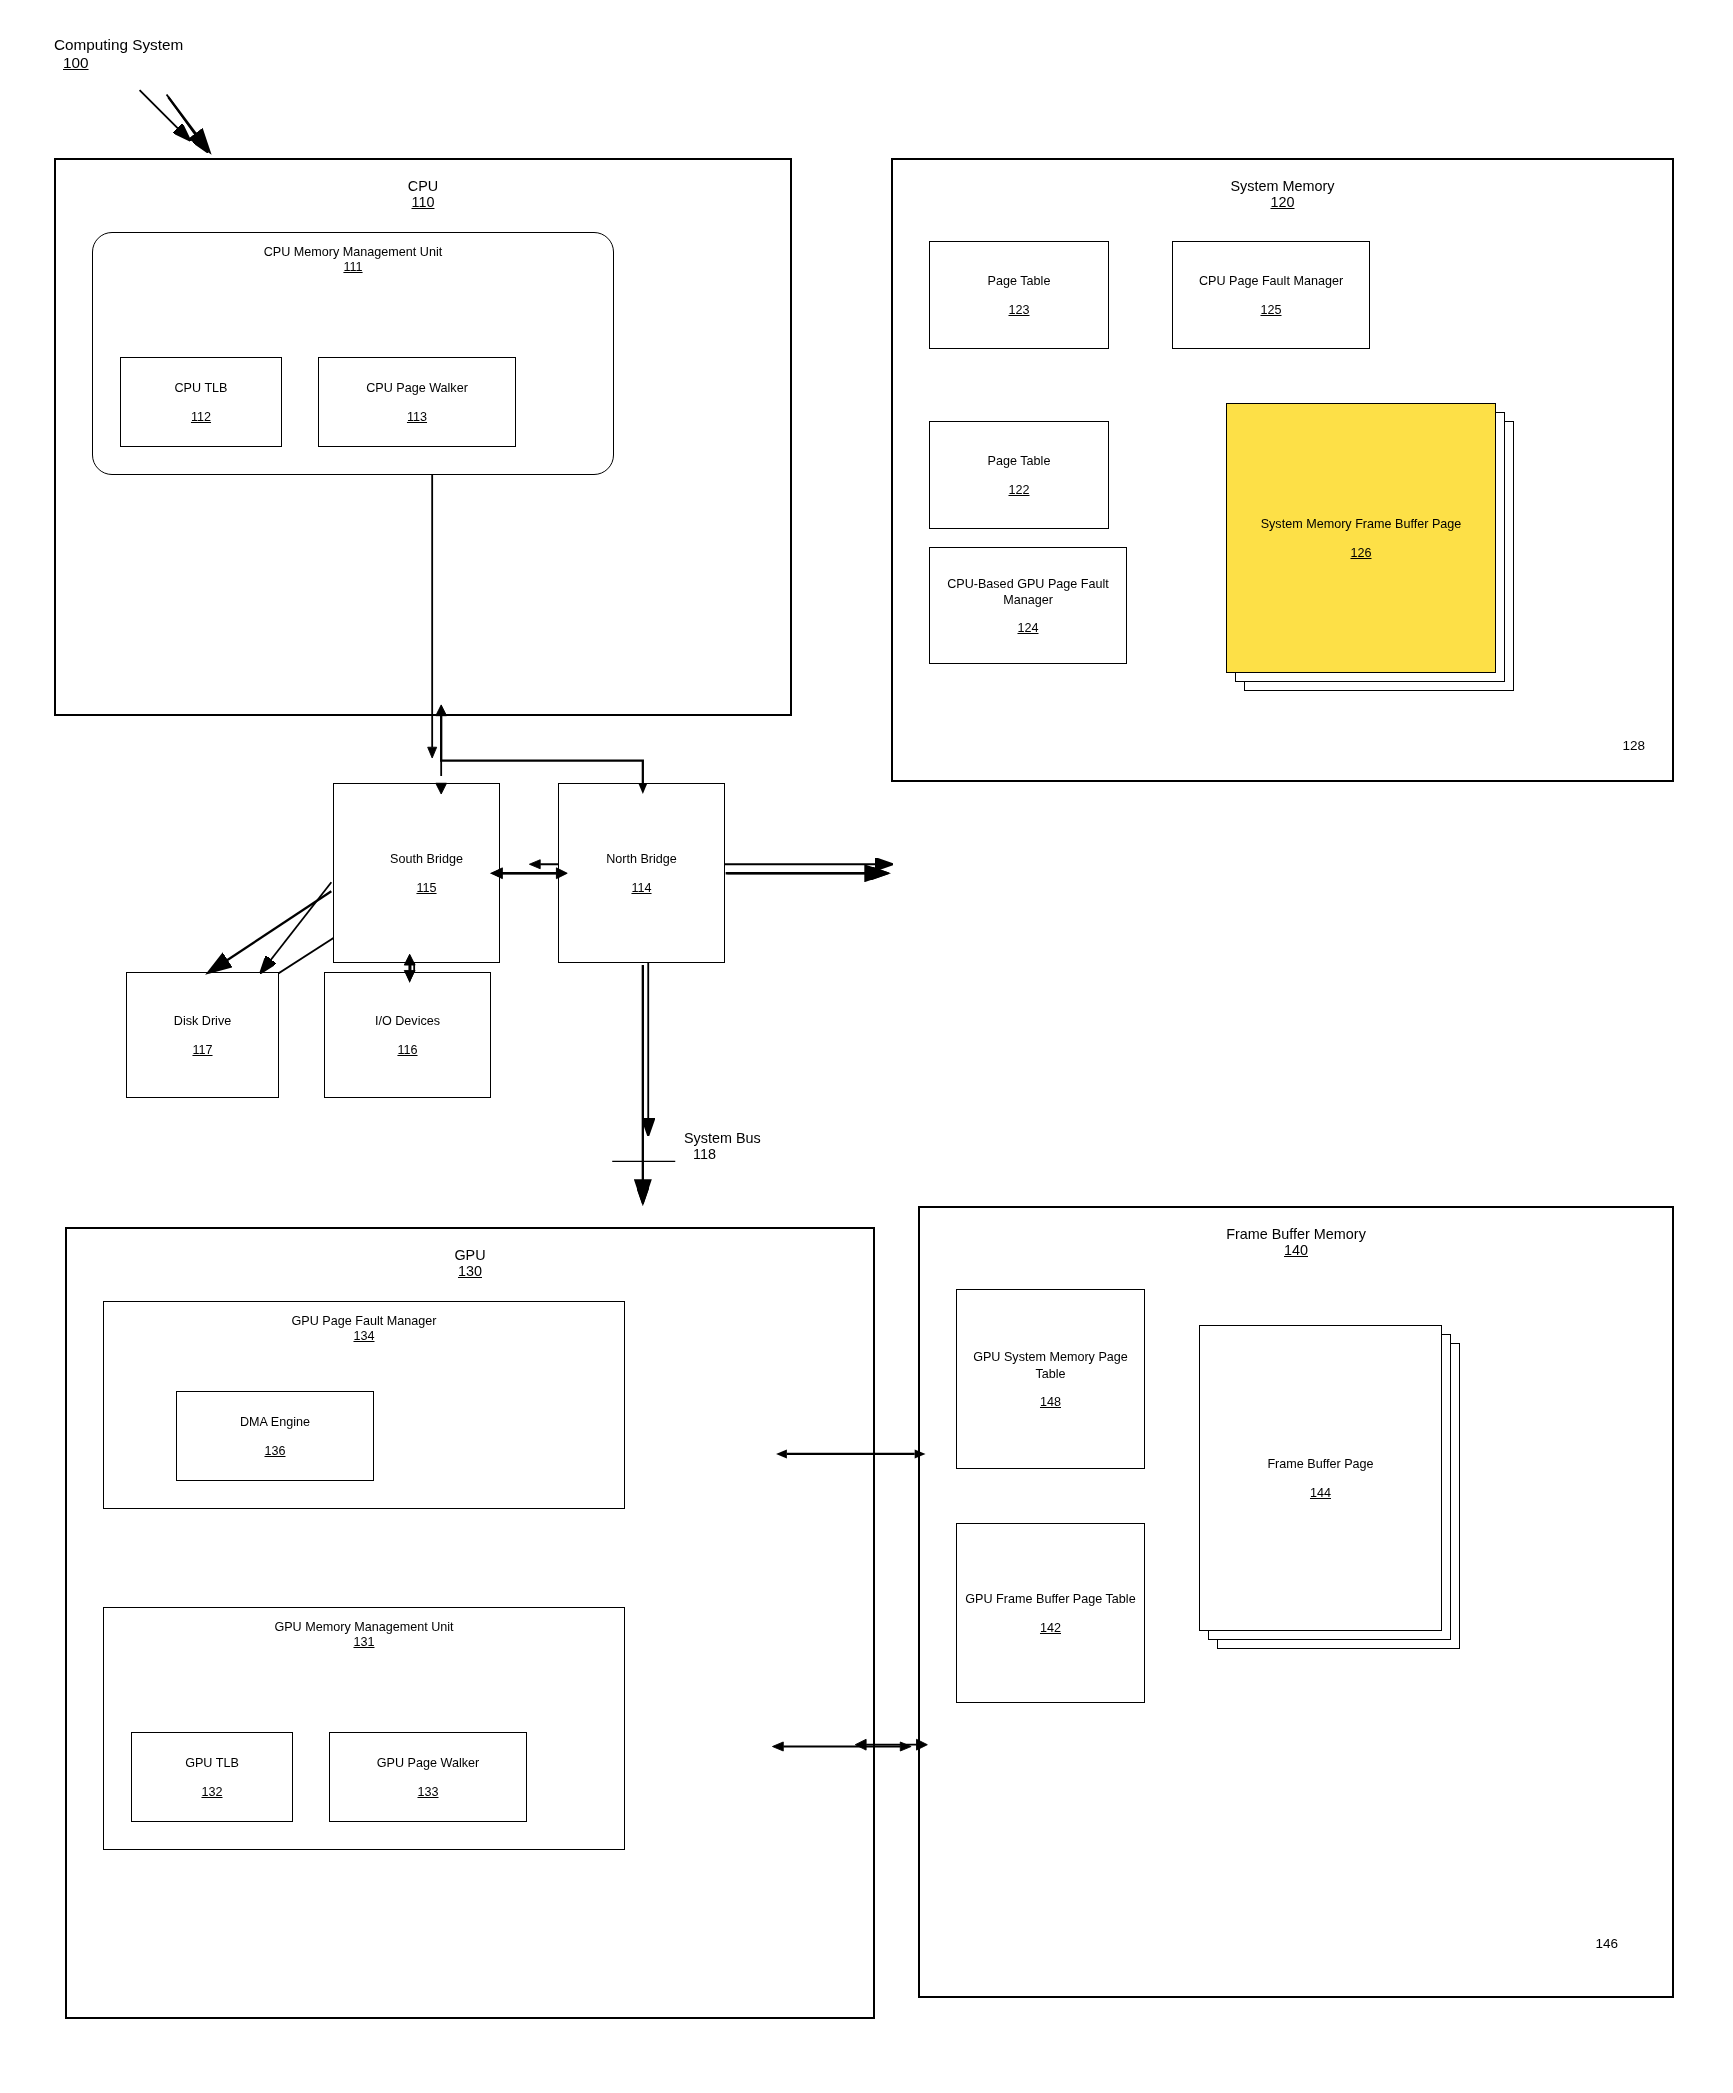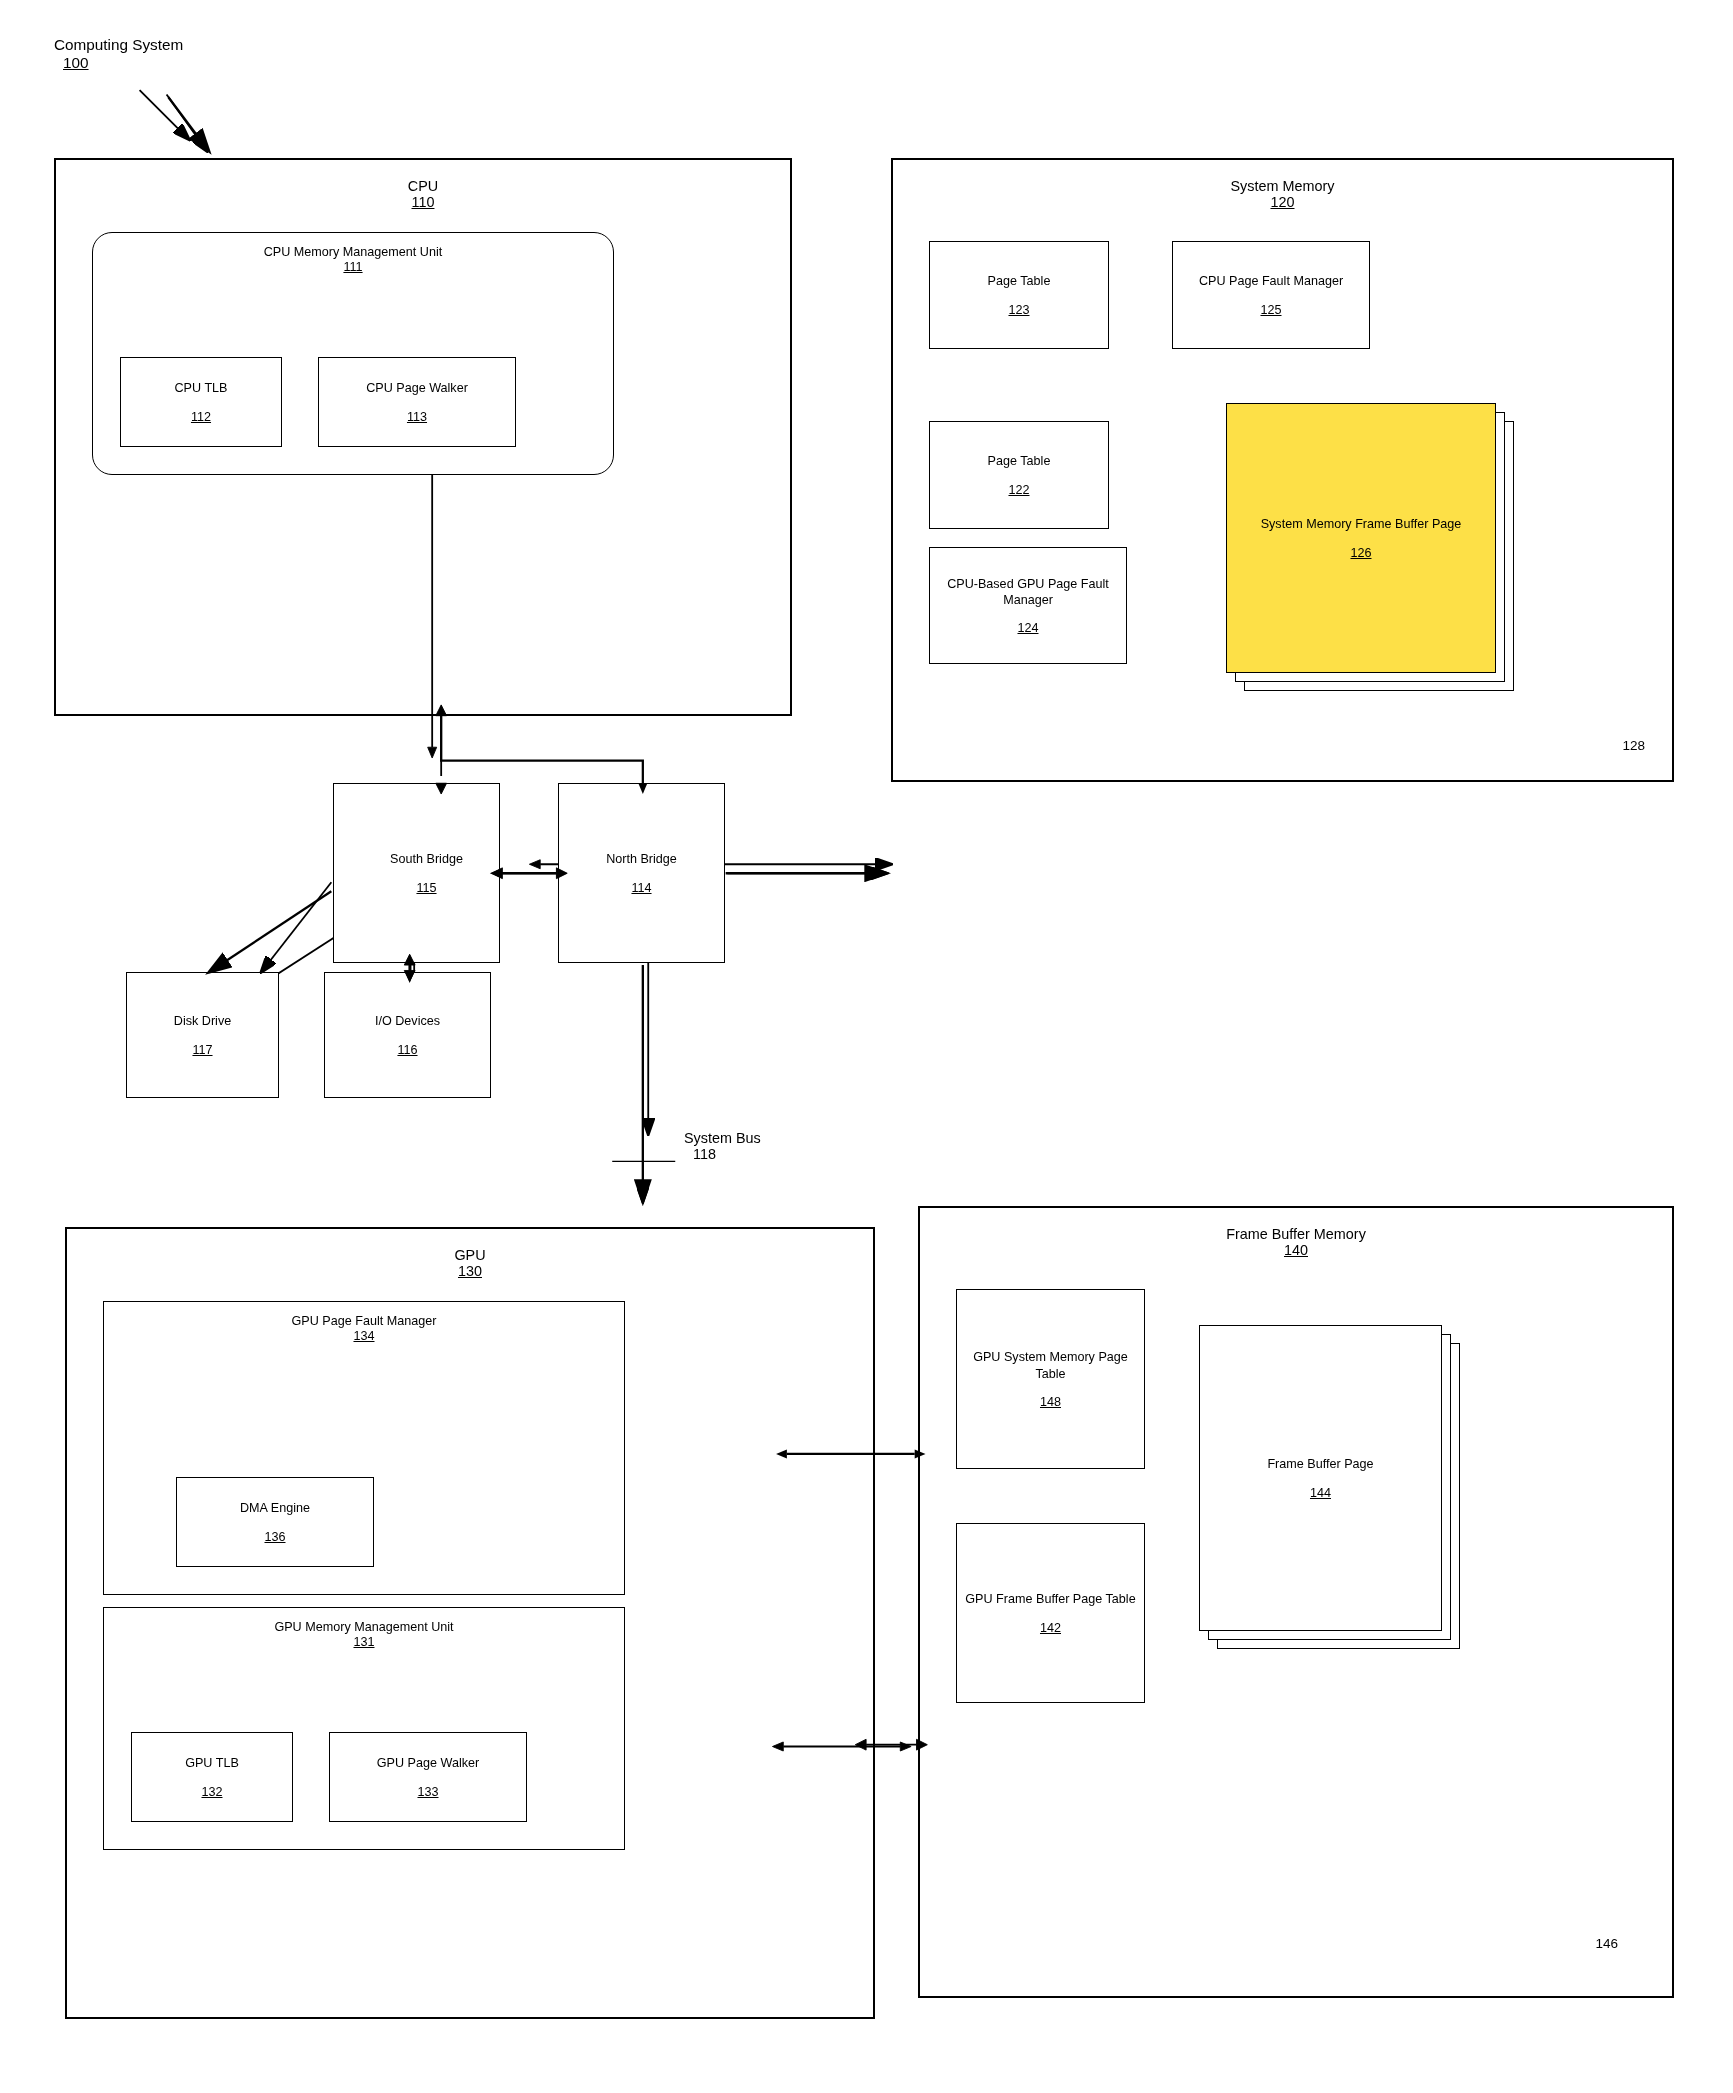--- a/index.html
+++ b/index.html
@@ -221,21 +221,21 @@
     <span>System Bus</span><br>
     <span style="margin-left:9px;">118</span>
   </div>
 
   <div class="outer-box" style="position:absolute; top:1206px; left:65px; width:810px; height:792px;margin-top:21px;">
     <div class="outer-title" style="top:18px; left:0; right:0;">
       <span>GPU</span><br>
       <span class="outer-num">130</span>
     </div>
 
-    <div class="box" style="position:absolute; top:72px; left:36px; width:522px; height:294px;">
+    <div class="box" style="position:absolute; top:72px; left:36px; width:522px; height:208px;">
       <div style="position:absolute; top:10.8px; left:0; right:0; text-align:center;">
         <span class="box-title">GPU Page Fault Manager</span><br>
         <span class="box-num">134</span>
       </div>
 
       <div class="box" style="position:absolute; bottom:27px; left:72px; width:198px; height:90px;">
         <span class="box-title">DMA Engine</span>
           <br>
         <span class="box-num">136</span>
       </div>

